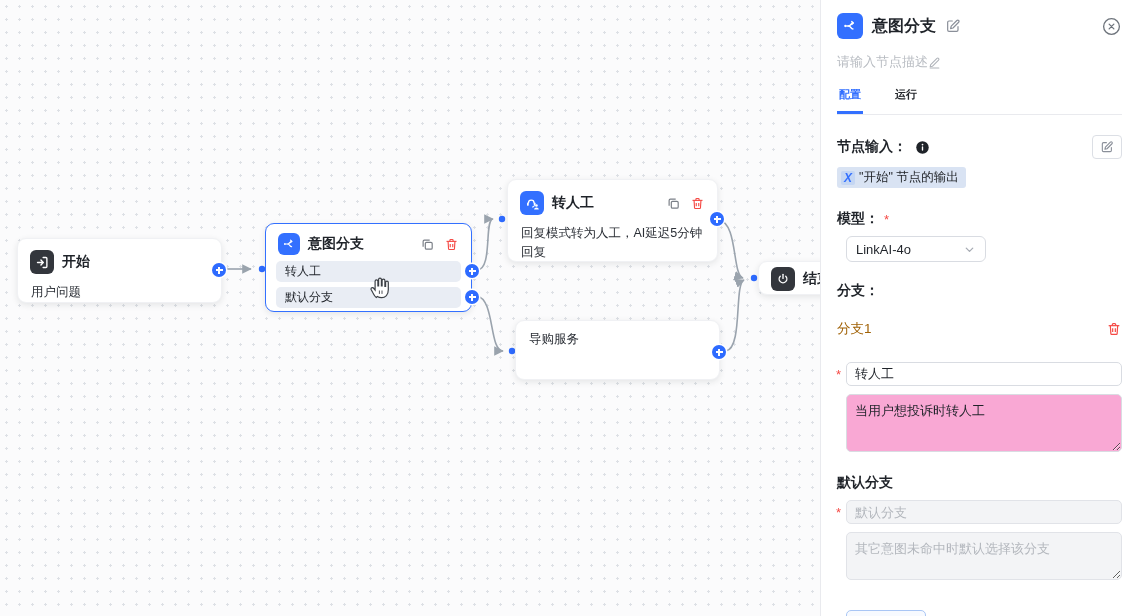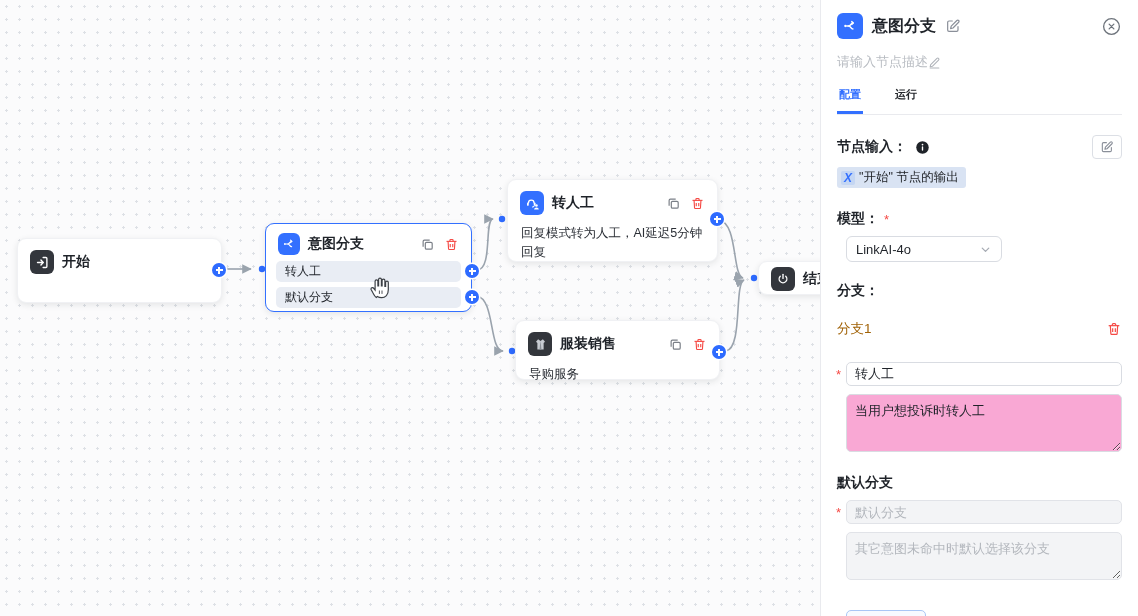--- a/index.html
+++ b/index.html
@@ -66,21 +66,21 @@
   .mini-btn {
     margin-left:auto; width:30px; height:24px; border:1px solid #dcdfe5; border-radius:4px;
     background:#fff; display:flex; align-items:center; justify-content:center; cursor:pointer;
   }
   .tag {
     display:inline-flex; align-items:center; gap:4px; margin-top:8px; margin-bottom:22px;
     background:#d9e3f3; border-radius:3px; padding:2px 7px 2px 4px; font-size:12.5px; color:#23262b;
   }
   .var-x { color:#3370ff; font-weight:700; font-style:italic; font-size:12px; background:#c4d6f3; border-radius:2px; padding:0 3px; }
   .select-box {
-    margin:8px 0 20px 9px; width:156px; height:26px; border:1px solid #d9dce2; border-radius:6px;
+    margin:8px 0 20px 9px; width:140px; height:26px; border:1px solid #d9dce2; border-radius:6px;
     display:flex; align-items:center; padding:0 9px; font-size:13px; color:#1f2329; background:#fff; cursor:pointer;
   }
   .select-box svg { margin-left:auto; }
   .sec-label { font-size:14px; font-weight:700; margin-bottom:20px; }
   .branch-head { display:flex; align-items:center; font-size:13.5px; color:#a16207; margin-bottom:24px; }
   .branch-head .ghost-icon { margin-left:auto; }
   .input-row { position:relative; margin-left:9px; margin-bottom:8px; }
   .input-row .req { position:absolute; left:-10px; top:5px; }
   .t-input {
     width:100%; height:24px; border:1px solid #d9dce2; border-radius:5px; padding:0 8px;
@@ -128,20 +128,21 @@
     <div class="node-header">
       <span class="nicon dark">
         <svg width="15" height="15" viewBox="0 0 24 24" fill="none" stroke="#fff" stroke-width="2.2" stroke-linecap="round" stroke-linejoin="round">
           <path d="M13 4h4.5A1.5 1.5 0 0 1 19 5.5v13a1.5 1.5 0 0 1-1.5 1.5H13"></path>
           <path d="M4 12h9"></path>
             <path d="M9.5 8 13 12l-3.5 4"></path>
         </svg>
       </span>
       <span class="node-title">开始</span>
     </div>
+    <div class="node-desc">用户问题</div>
     <div class="plus-handle" style="right:-5px;top:24px"></div>
   </div>
 
   <div class="node selected" style="left:265px;top:223px;width:207px;height:89px">
     <div class="node-header" style="padding-top:9px">
       <span class="nicon blue" style="width:22px;height:22px">
         <svg width="14" height="14" viewBox="0 0 24 24" fill="none" stroke="#fff" stroke-width="2.1" stroke-linecap="round" stroke-linejoin="round">
           <circle cx="5" cy="12" r="1.7" fill="#fff" stroke="none"></circle>
           <path d="M7 12h3c3.2 0 3.2-4.5 6.4-4.5"></path>
           <path d="M10 12c3.2 0 3.2 4.5 6.4 4.5"></path>
@@ -202,45 +203,20 @@
               <path d="M10 11v5.5M14 11v5.5"></path>
             </svg>
         </span>
       </span>
     </div>
     <div class="node-desc">回复模式转为人工，AI延迟5分钟回复</div>
     <div class="plus-handle" style="right:-7px;top:32px"></div>
   </div>
 
   <div class="node" style="left:515px;top:320px;width:205px;height:60px">
-    <div class="node-header">
-      <span class="nicon dark">
-        <svg width="15" height="15" viewBox="0 0 24 24">
-          <path fill="#c6cad1" d="M8.2 3.5 12 6.3l3.8-2.8 3.4 3.9-2.2 2V20H7V9.4l-2.2-2z"></path>
-          <path fill="#8a8f97" d="M12 6.3 10.4 20h3.2z"></path>
-        </svg>
-      </span>
-      <span class="node-title">服装销售</span>
-      <span class="node-actions">
-        <span class="ghost-icon">
-          <svg width="15" height="15" viewBox="0 0 24 24" fill="none" stroke="#7a7f87" stroke-width="1.9">
-              <rect x="8.5" y="8.5" width="11" height="11" rx="2"></rect>
-              <path d="M15.5 5H7a2 2 0 0 0-2 2v8.5"></path>
-            </svg>
-        </span>
-        <span class="ghost-icon">
-          <svg width="15" height="15" viewBox="0 0 24 24" fill="none" stroke="#f54a45" stroke-width="1.8">
-              <path d="M4 7h16"></path>
-              <path d="M9.5 7V5.2A1.2 1.2 0 0 1 10.7 4h2.6a1.2 1.2 0 0 1 1.2 1.2V7"></path>
-              <path d="M6.5 7l.8 12.2a1 1 0 0 0 1 .8h7.4a1 1 0 0 0 1-.8L17.5 7"></path>
-              <path d="M10 11v5.5M14 11v5.5"></path>
-            </svg>
-        </span>
-      </span>
-    </div>
     <div class="node-desc">导购服务</div>
     <div class="plus-handle" style="right:-7px;top:24px"></div>
   </div>
 
   <div class="node" style="left:758px;top:261px;width:80px;height:34px">
     <div class="node-header" style="padding-top:5px">
       <span class="nicon dark">
         <svg width="14" height="14" viewBox="0 0 24 24" fill="none" stroke="#fff" stroke-width="2.3" stroke-linecap="round">
           <path d="M12 4v7"></path>
             <path d="M7.3 7.2a6.6 6.6 0 1 0 9.4 0"></path>

